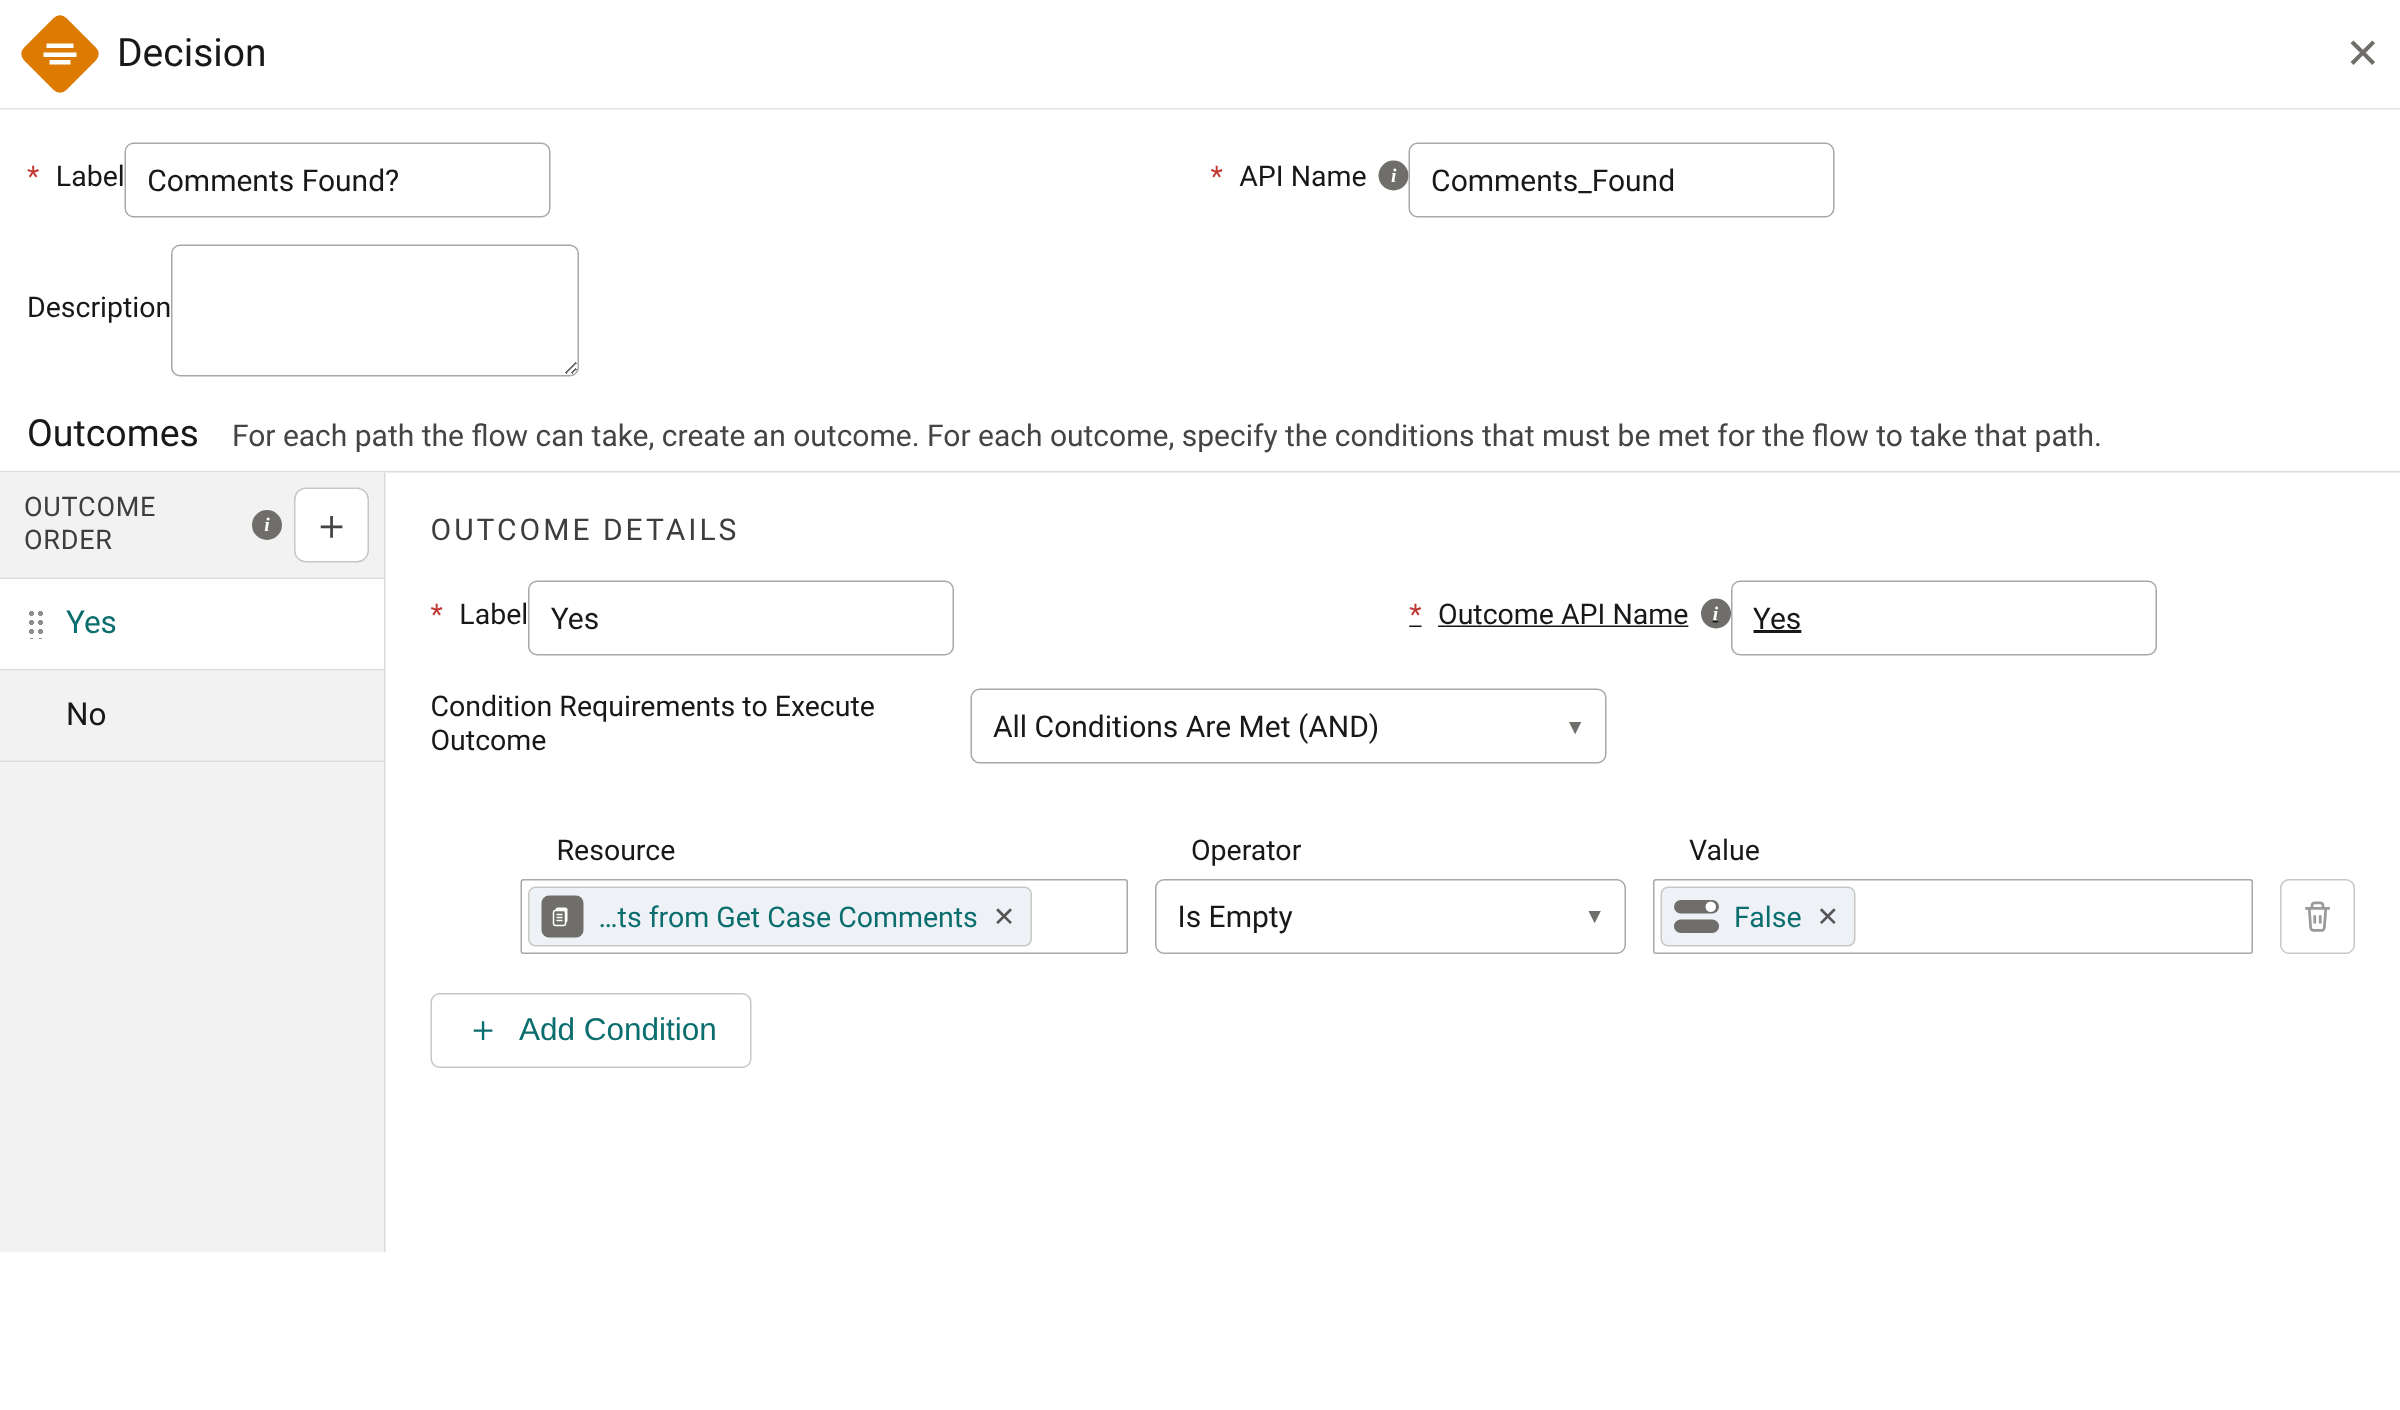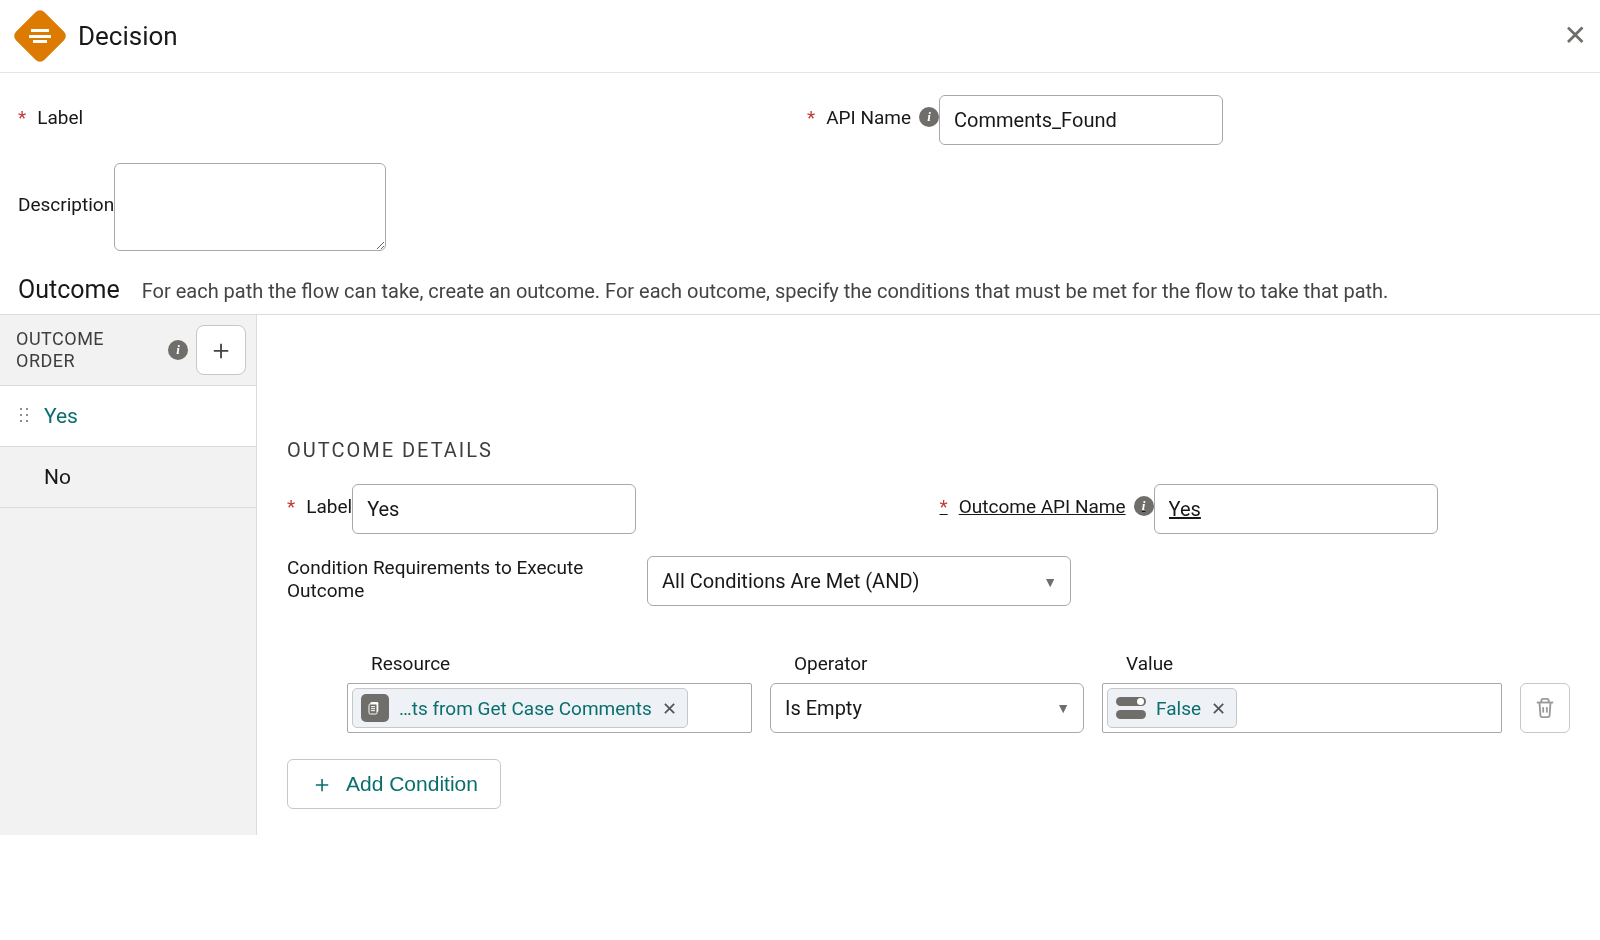--- a/index.html
+++ b/index.html
@@ -72,21 +72,21 @@
 
   
   .outcomes-line {
     display: flex; align-items: baseline; gap: 22px;
     padding: 24px 18px 10px 18px;
   }
   .outcomes-title { font-size: 25px; font-weight: 400; }
   .outcomes-sub { font-size: 20px; color: #444; }
 
   
-  .split { display: flex; border-top: 1px solid #dddbda; align-items: flex-end; }
+  .split { display: flex; border-top: 1px solid #dddbda; }
   .side {
     width: 266px;
     background: #f3f2f2;
     border-right: 1px solid #dddbda;
     min-height: 520px;
   }
   .side-hdr {
     display: flex; align-items: center;
     padding: 10px 10px 10px 16px;
     border-bottom: 1px solid #dddbda;
@@ -214,37 +214,38 @@
   <div class="hdr">
     <div class="hdr-icon"></div>
     <div class="hdr-title">Decision</div>
     <div class="close-x">✕</div>
   </div>
 
   <div class="form-top">
     <div class="row">
       <div class="field f-half">
         <span class="lbl req">Label</span>
+        <input class="text-input" value="Comments Found?" style="">
       </div>
       <div class="field f-half">
         <span class="lbl req">
           <span>API Name</span>
           <span class="info-i">i</span>
         </span>
         <input class="text-input" value="Comments_Found" style="">
       </div>
     </div>
     <div class="field f-full" style="margin-top:18px;">
       <span class="lbl">Description</span>
       <textarea class="textarea-input" style=""></textarea>
     </div>
   </div>
 
   <div class="outcomes-line">
-    <span class="outcomes-title">Outcome</span>
+    <span class="outcomes-title">Outcomes</span>
     <span class="outcomes-sub">For each path the flow can take, create an outcome. For each outcome, specify the conditions that must be met for the flow to take that path.</span>
   </div>
 
   <div class="split">
 
     <div class="side">
       <div class="side-hdr">
         <div class="side-hdr-label">OUTCOME ORDER</div>
         <div class="side-hdr-actions">
           <span class="info-i">i</span>

